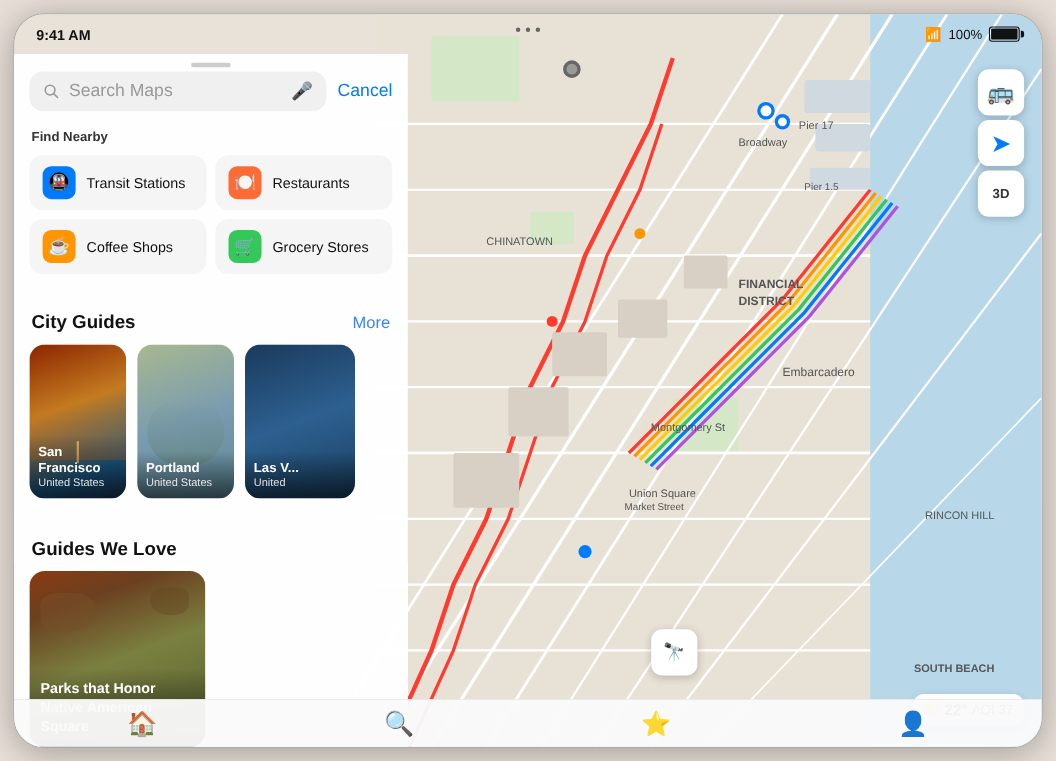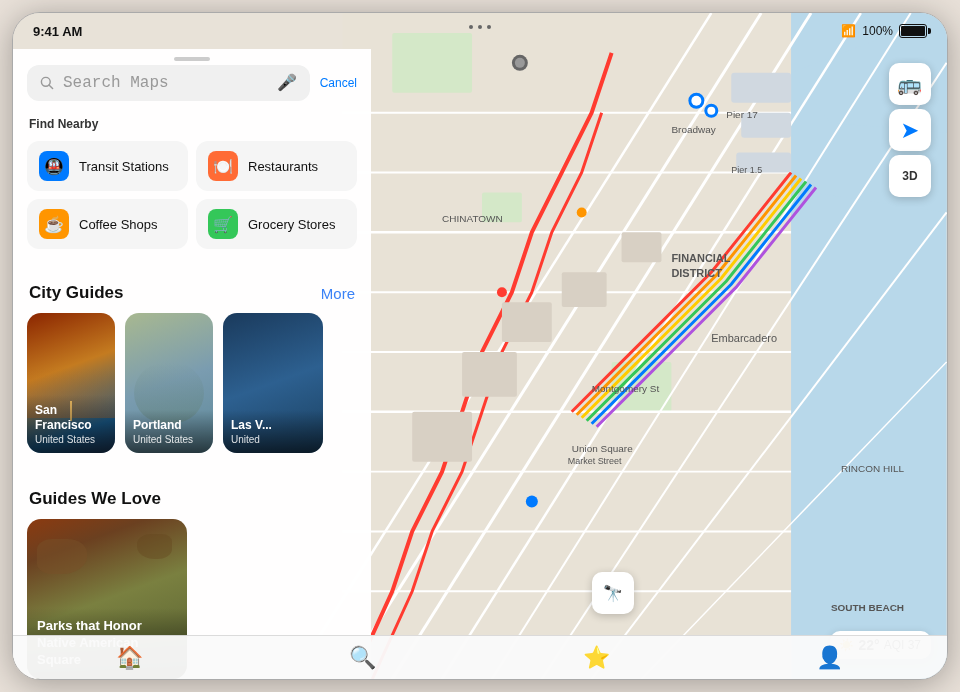--- a/index.html
+++ b/index.html
@@ -131,21 +131,20 @@
     }
 
     .search-input-wrapper {
       flex: 1;
       display: flex;
       align-items: center;
       background: #f0f0f0;
       border-radius: 12px;
       padding: 8px 12px;
       gap: 8px;
-      font-family: Liberation Mono, monospace;
     }
 
     .search-icon-svg {
       width: 16px;
       height: 16px;
       color: #999;
       flex-shrink: 0;
     }
 
     .search-text {
@@ -153,21 +152,21 @@
       font-size: 16px;
       color: #999;
     }
 
     .mic-icon {
       font-size: 16px;
       color: #999;
     }
 
     .cancel-btn {
-      font-size: 12px;
+      font-size: 16px;
       color: #007AFF;
       font-weight: 400;
       cursor: pointer;
       white-space: nowrap;
     }
 
     
     .section-label {
       font-size: 12px;
       font-weight: 600;

